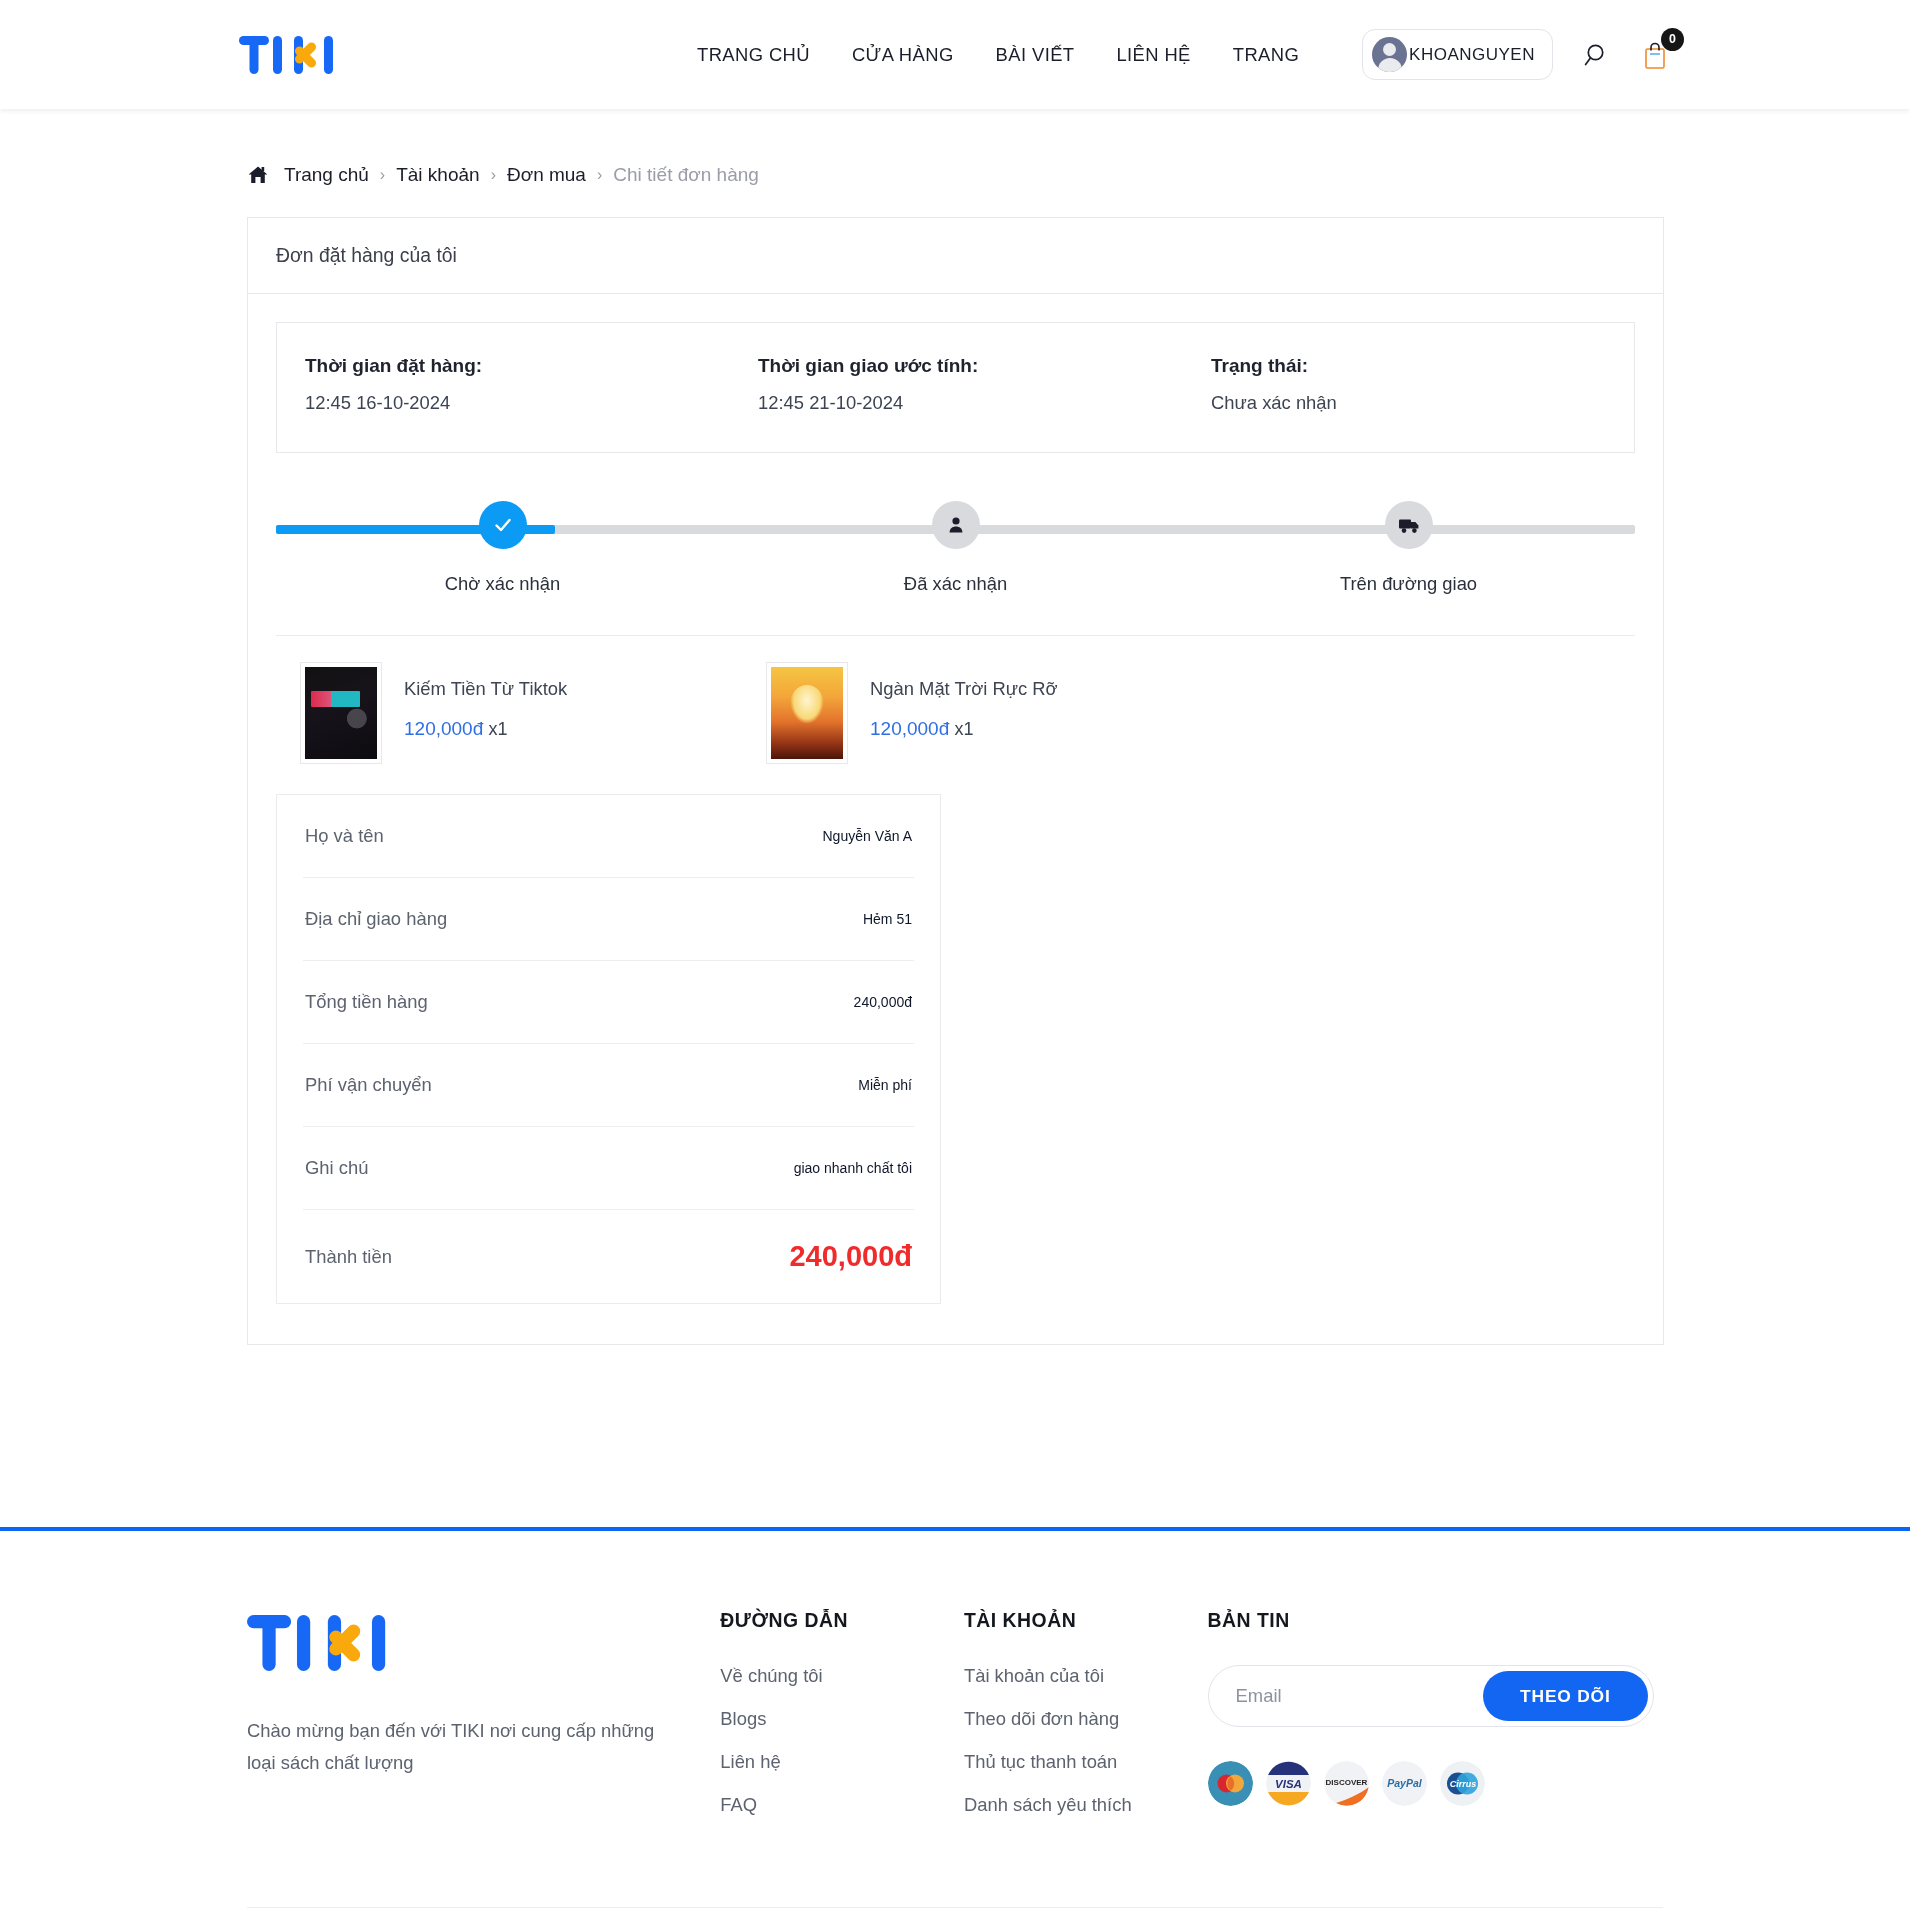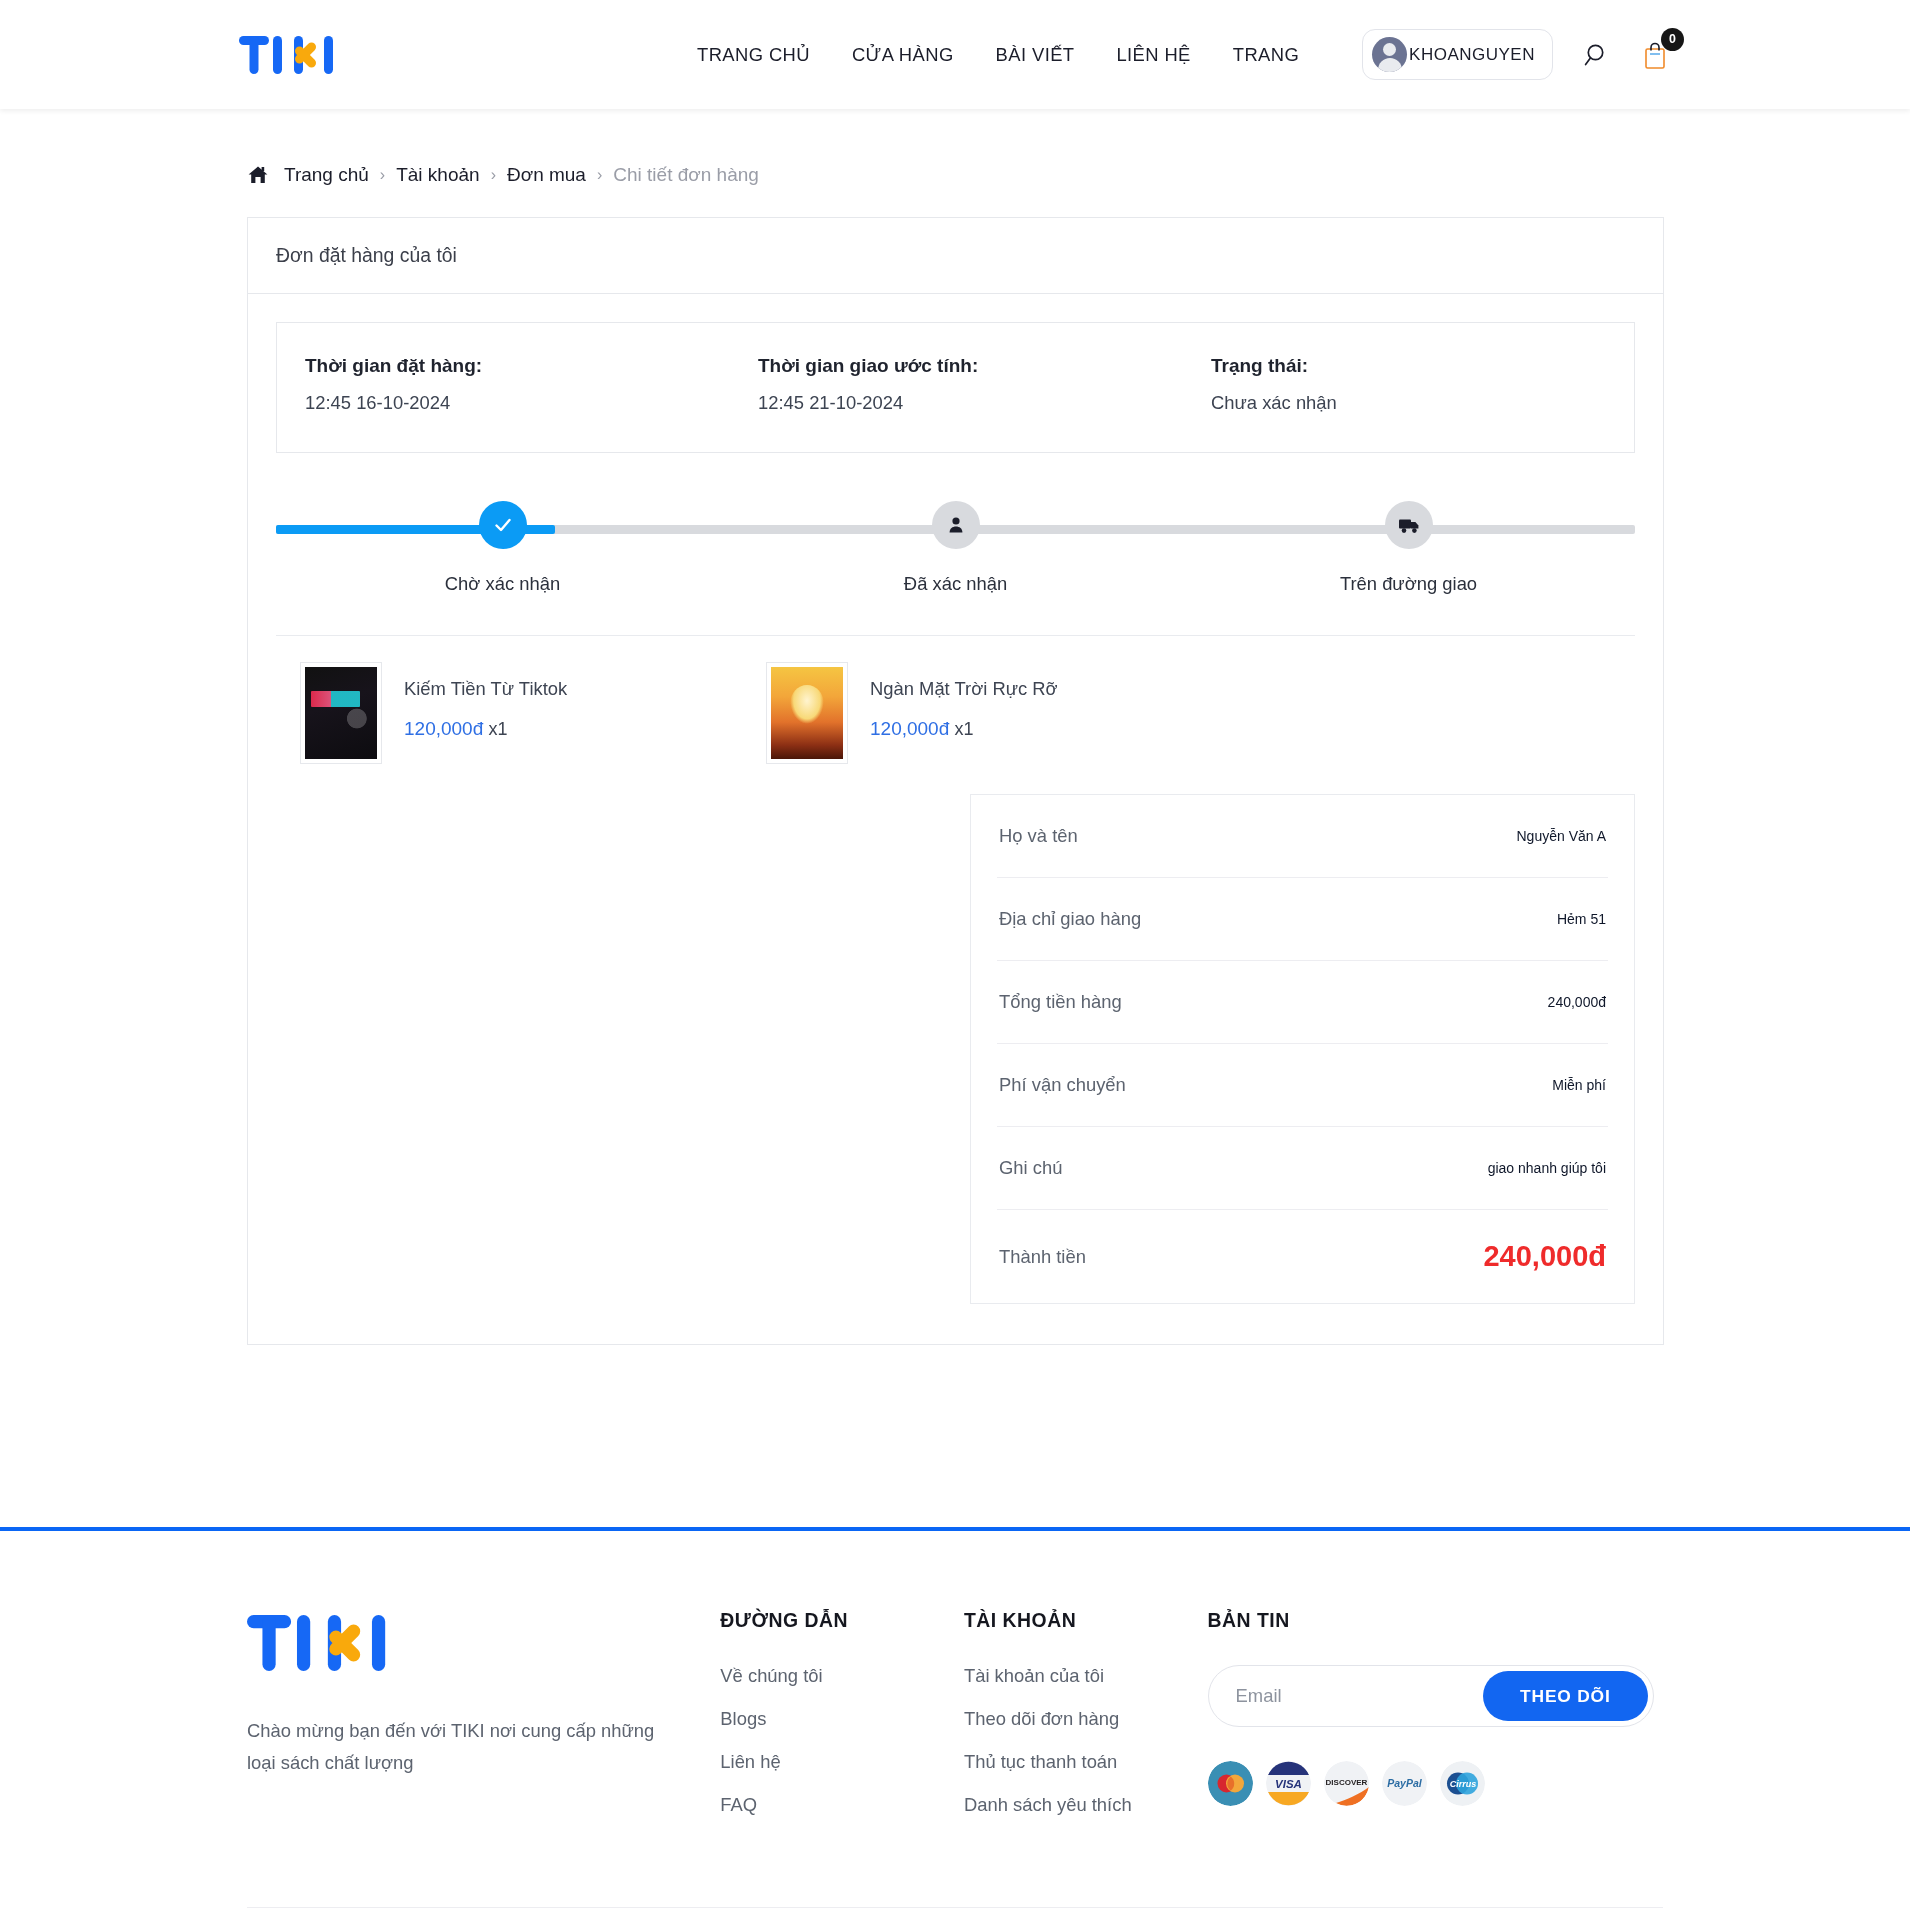--- a/index.html
+++ b/index.html
@@ -196,21 +196,21 @@
   .book-b::after{
     content:""; position:absolute; left:26%; top:20%; width:48%; height:42%;
     border-radius: 50% 50% 6px 6px;
     background: radial-gradient(ellipse at 50% 40%, #fff4cf 0%, #f8d978 55%, rgba(248,217,120,0) 70%);
   }
   .product-title { font-size: 18.4px; color: #3d4452; margin-top: 16px; }
   .product-price { margin-top: 18px; font-size: 19px; color: #2f6fe4; }
   .product-price .qty { color: #3d4452; font-size: 18px; }
 
   
-  .summary-wrap { display: flex; justify-content: flex-end; margin-top: 30px; }
+  .summary-wrap { display: flex; justify-content: flex-start; margin-top: 30px; }
   .summary {
     width: 665px;
     border: 1px solid #e9ebef;
     padding: 0 26px;
   }
   .sum-row {
     display: flex; align-items: center; justify-content: space-between;
     padding: 30px 2px;
     border-bottom: 1px solid #ededf1;
   }
@@ -437,21 +437,21 @@
         <div class="sum-row">
           <span class="sum-label">Tổng tiền hàng</span>
           <span class="sum-value">240,000đ</span>
         </div>
         <div class="sum-row">
           <span class="sum-label">Phí vận chuyển</span>
           <span class="sum-value">Miễn phí</span>
         </div>
         <div class="sum-row">
           <span class="sum-label">Ghi chú</span>
-          <span class="sum-value">giao nhanh giúp tôi</span>
+          <span class="sum-value">giao nhanh chất tôi</span>
         </div>
         <div class="sum-row total">
           <span class="sum-label">Thành tiền</span>
           <span class="sum-value">240,000đ</span>
         </div>
       </div>
     </div>
 
   </div>
 </section>

